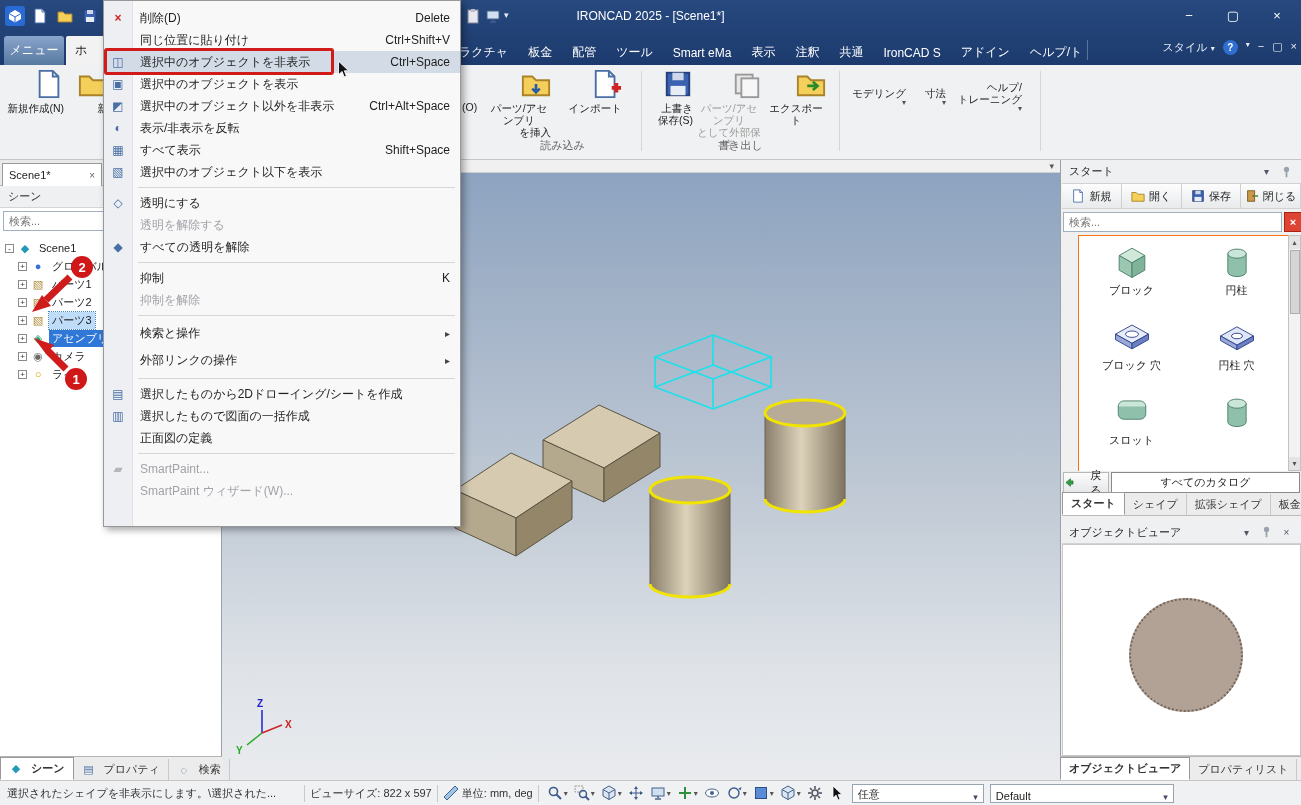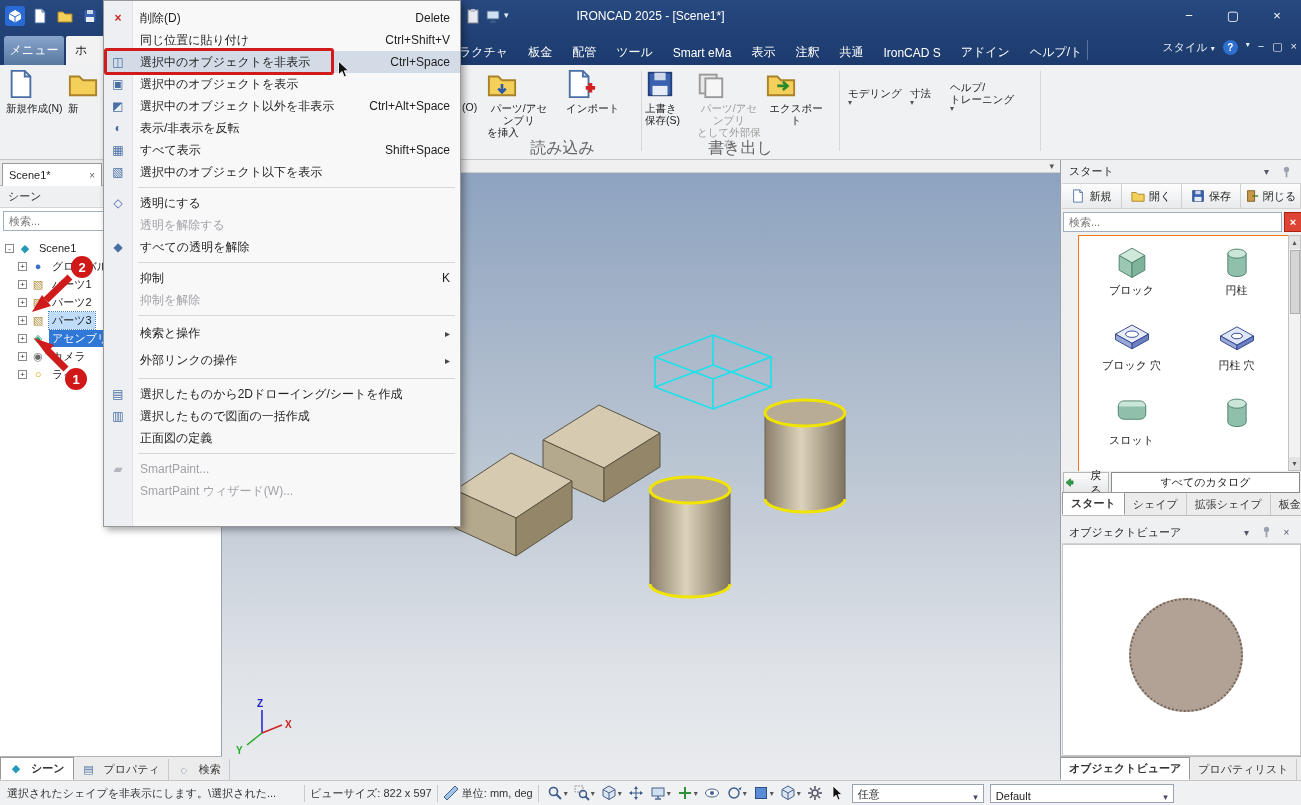--- a/index.html
+++ b/index.html
@@ -13,25 +13,25 @@
   .win-btn{width:44px;height:26px;color:#fff;display:flex;align-items:center;justify-content:center;font-size:13px}
   .qicon{width:18px;height:18px;display:flex;align-items:center;justify-content:center}
   .rtab{color:#fff;padding:6px 10px;font-size:12px;white-space:nowrap}
   .file-tab{left:4px;top:36px;width:60px;height:29px;background:linear-gradient(#8aa5cd,#56789f);border-radius:3px 3px 0 0;color:#fff;display:flex;align-items:center;justify-content:center}
   .home-tab{left:66px;top:36px;width:44px;height:29px;background:#f2f2f3;border-radius:2px 2px 0 0;color:#222;display:flex;align-items:center;padding-left:9px}
   .hdr-small{color:#e8edf5;font-size:11px}
   .help-circle{width:15px;height:15px;border-radius:50%;background:#2f6fd0;color:#fff;font-size:10px;font-weight:bold;display:flex;align-items:center;justify-content:center}
 
   
   .ribbon{left:0;top:65px;width:1301px;height:95px;background:#f0f1f3;border-bottom:1px solid #c6c6c6;z-index:4}
-  .rbtn{position:absolute;top:4px;display:flex;flex-direction:column;align-items:flex-start;font-size:10.5px;color:#222;text-align:center;line-height:12px}
+  .rbtn{position:absolute;top:4px;display:flex;flex-direction:column;align-items:flex-end;font-size:10.5px;color:#222;text-align:center;line-height:12px}
   .rbtn svg{margin-bottom:3px}
   .rbtn .cdn{color:#555;font-size:8px;line-height:8px}
   .rbtn.disabled{color:#9b9b9b}
-  .rgroup-label{position:absolute;top:73px;font-size:16px;color:#666;text-align:center}
+  .rgroup-label{position:absolute;top:73px;font-size:11px;color:#666;text-align:center}
   .rsep{position:absolute;top:6px;height:80px;border-left:1px solid #d6d6d8}
 
   
   .lpanel{left:0;top:160px;width:222px;height:596px;background:#fff;border-right:1px solid #9aa0a8;z-index:3}
   .doc-tabrow{left:0;top:0;width:221px;height:26px;background:#e9e9ea;border-bottom:1px solid #b8b8b8}
   .doc-tab{left:2px;top:3px;width:100px;height:23px;background:#fff;border:1px solid #9a9a9a;border-bottom:none;display:flex;align-items:center;padding:0 6px;font-size:11px;gap:6px}
   .sec-hdr{left:0;top:26px;width:221px;height:22px;background:#eef0f2;border-bottom:1px solid #d5d5d5;display:flex;align-items:center;padding:0 8px;font-size:11px;color:#333}
   .search-box{left:3px;top:51px;width:215px;height:20px;border:1px solid #9fb0c0;background:#fff;font-size:11px;padding:0 5px;color:#888;font-family:inherit}
   .tree{left:0;top:76px;width:221px;height:520px;background:#fff;padding-top:3px}
   .tree-row{height:18px;display:flex;align-items:center;padding-left:5px;font-size:11px;white-space:nowrap}

